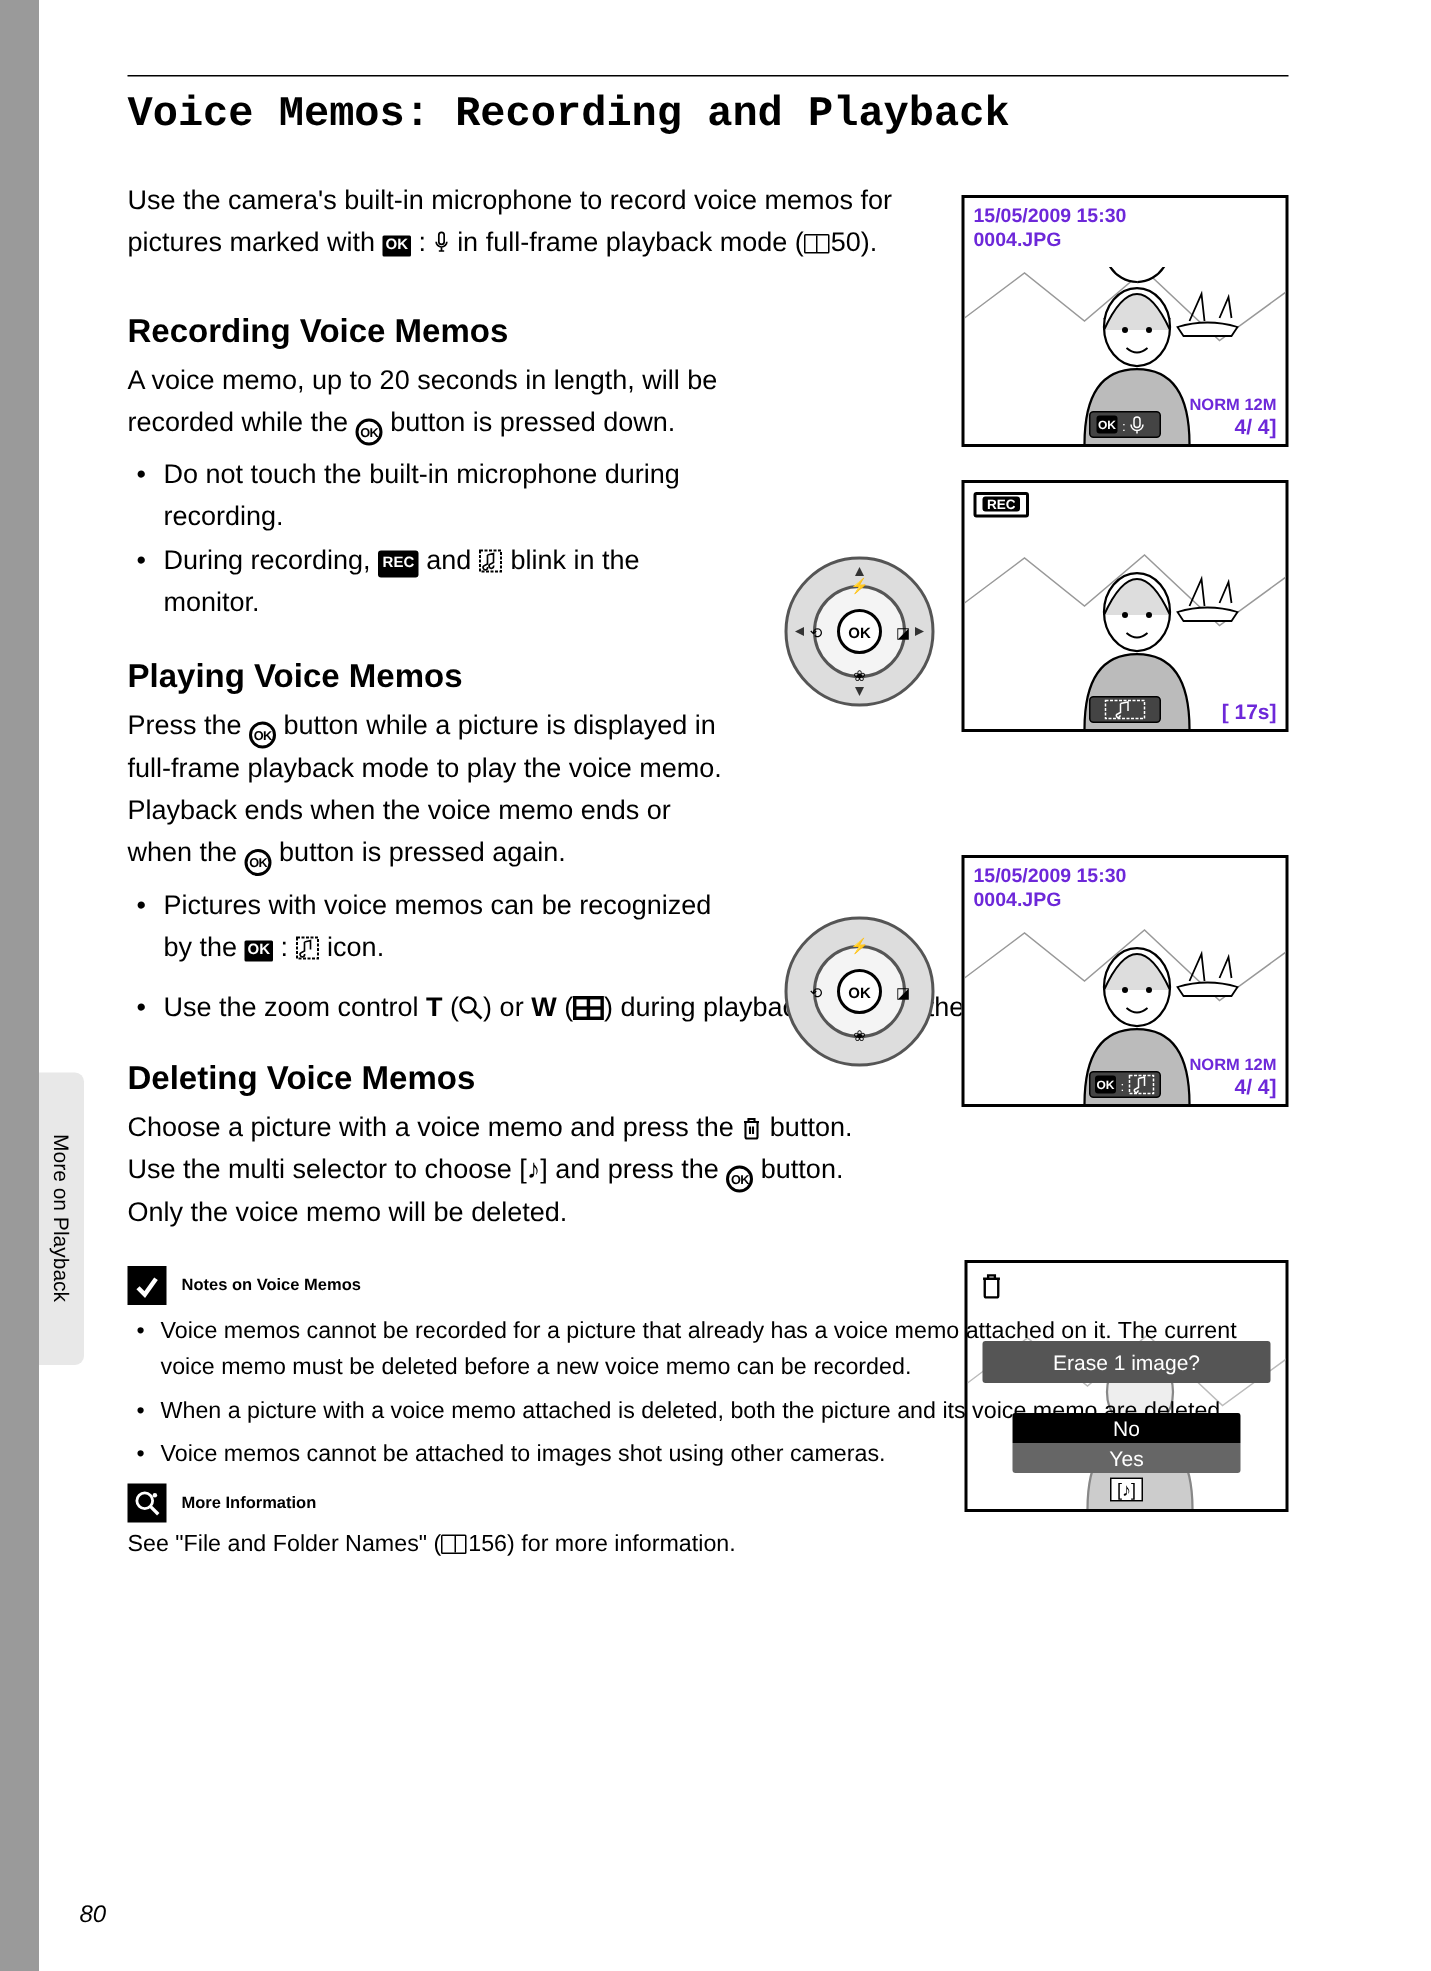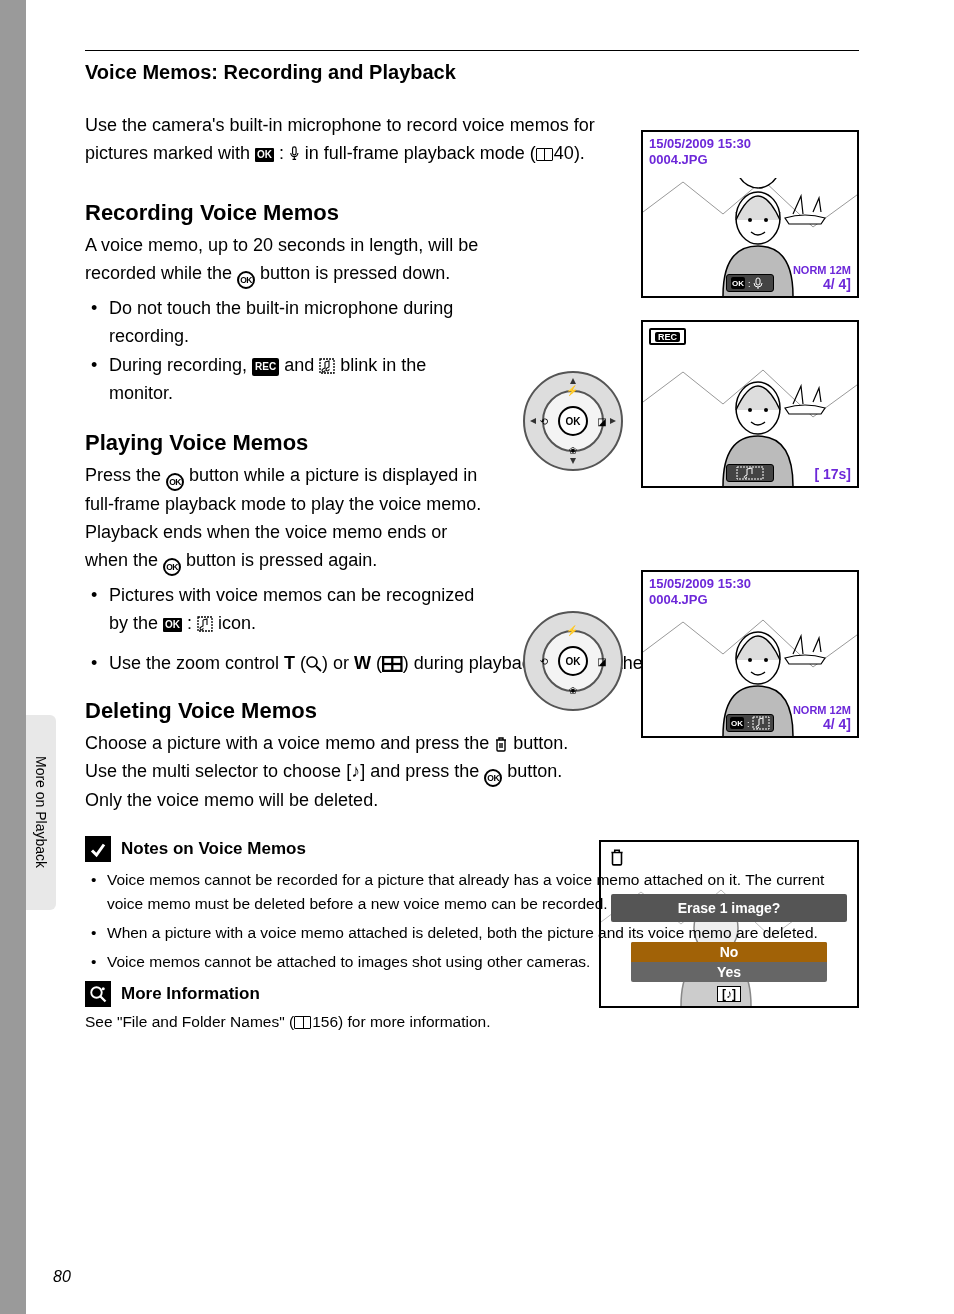--- a/index.html
+++ b/index.html
@@ -42,23 +42,24 @@
     writing-mode: vertical-rl;
     font-size: 14px;
     color: #000;
   }
   .title-rule {
     border: none;
     border-top: 1.5px solid #000;
     margin-bottom: 10px;
   }
   .title {
-    font-size: 20px;
+    font-size: 28px;
     font-weight: bold;
     margin-bottom: 28px;
+    font-family: Liberation Mono, monospace;
   }
   .intro {
     font-size: 18px;
     line-height: 1.55;
     margin-bottom: 32px;
     max-width: 510px;
   }
   .section-h {
     font-size: 22px;
     font-weight: bold;
@@ -157,50 +158,49 @@
   .mic-inline svg, .memo-inline svg, .trash-inline svg, .mag-inline svg, .thumb-inline svg {
     height:16px; width:auto; vertical-align:-3px;
   }
   .note-head {
     display:flex; align-items:center; gap:10px; margin-top:20px; margin-bottom:6px;
   }
   .note-head .badge {
     width:26px; height:26px; background:#000; display:flex; align-items:center; justify-content:center;
   }
   .note-head .badge svg { fill:#fff; width:18px; height:18px; }
-  .note-head .nh-text { font-size:17px; font-weight:bold; }
+  .note-head .nh-text { font-size:11px; font-weight:bold; }
   ul.notes-small {
     list-style:none; padding-left:22px;
   }
   ul.notes-small li {
     position:relative; font-size:15.5px; line-height:1.5; margin-bottom:6px;
   }
   ul.notes-small li::before {
     content:"•"; position:absolute; left:-16px;
   }
   .more-info-line { font-size:15.5px; margin-left:0;}
   .pg-num {
     position:absolute; left:53px; bottom:28px; font-size:16px; font-style:italic;
   }
   .erase-lcd {
-    width: 260px; height: 168px; border:2.5px solid #000; background:#fff; position:relative;
+    width: 216px; height: 168px; border:2.5px solid #000; background:#fff; position:relative;
     overflow:hidden;
-    font-weight:bold;
   }
   .erase-overlay {
     position:absolute; top:52px; left:10px; right:10px; height:28px;
     background:#555; color:#fff; font-size:14px; text-align:center; line-height:28px;
     border-radius:2px;
   }
   .erase-opts {
     position:absolute; bottom:24px; left:30px; right:30px;
     background:#666; border-radius:2px; overflow:hidden;
   }
   .erase-opts .opt { color:#fff; font-size:14px; text-align:center; padding:2px 0; }
-  .erase-opts .opt.sel { background:#a16207; }
+  .erase-opts .opt.sel { background:#000000; }
   .erase-bottom { position:absolute; bottom:4px; left:0; right:0; text-align:center; }
   .erase-bottom .nb { display:inline-block; background:#fff; border:1px solid #000; padding:0 4px; font-size:12px; }
   .trash-top { position:absolute; top:6px; left:8px; }
 </style>
 </head>
 <body>
 
 <div class="page">
   <div class="left-gray-strip"></div>
   <div class="side-tab">
@@ -208,21 +208,21 @@
   </div>
 
   <hr class="title-rule">
   <h1 class="title">Voice Memos: Recording and Playback</h1>
 
   <p class="intro">
     <span>Use the camera's built-in microphone to record voice memos for pictures marked with </span>
     <span class="ok-badge-inline">OK</span>&nbsp;:&nbsp;<span class="mic-inline"><svg viewBox="0 0 12 18">
           <path d="M6 1a2 2 0 0 1 2 2v5a2 2 0 1 1-4 0V3a2 2 0 0 1 2-2zM2 8a4 4 0 0 0 8 0M6 12v3M4 15h4" fill="none" stroke="#000" stroke-width="1.3"></path>
         </svg></span>
-    <span> in full-frame playback mode (</span><span class="book-icon"></span><span>40</span><span>).</span>
+    <span> in full-frame playback mode (</span><span class="book-icon"></span><span>50</span><span>).</span>
   </p>
 
   <div class="right-imgs" style="top:130px;">
     <div class="lcd">
       <div class="scene">
         <svg viewBox="0 0 218 168" width="218" height="168">
           <polyline points="0,80 40,50 80,82 120,48 170,95 218,60" fill="none" stroke="#999" stroke-width="1"></polyline>
           <path d="M150 82 l8 -18 l2 18 m10 -2 l6 -14 l2 14" stroke="#000" fill="none" stroke-width="1.2"></path>
           <path d="M142 86 q20 -6 40 0 l-4 6 h-32 z" fill="#fff" stroke="#000" stroke-width="1.2"></path>
         </svg>

